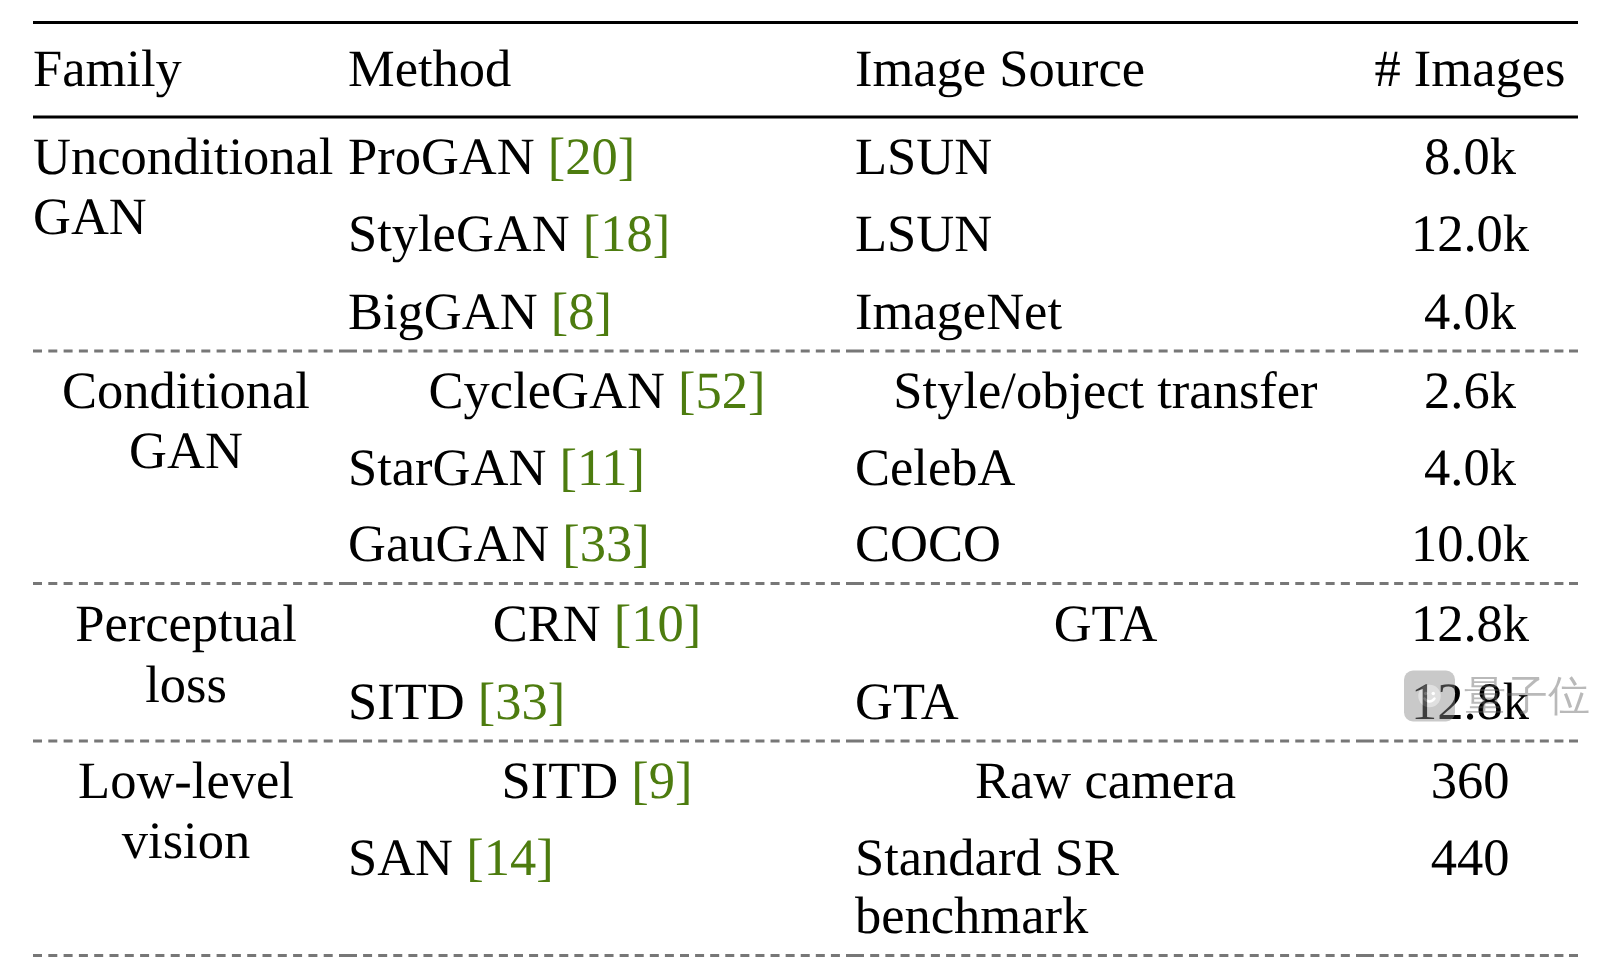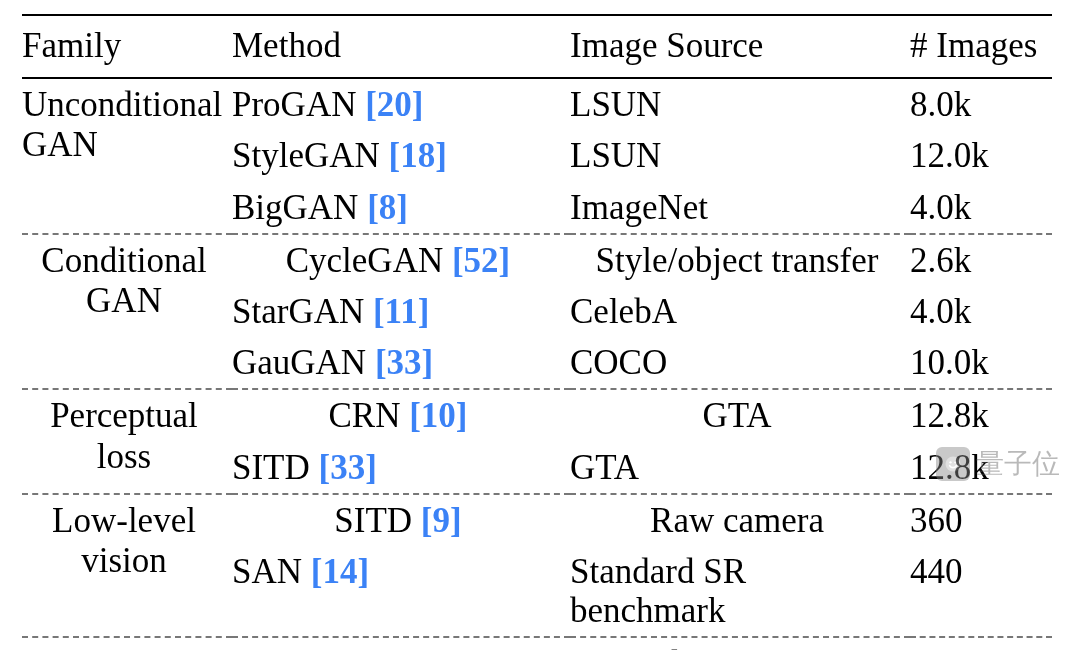--- a/index.html
+++ b/index.html
@@ -29,36 +29,35 @@
   .tbl col.c-method { width: 338px; }
   .tbl col.c-source { width: 340px; }
   .tbl col.c-images { width: 142px; }
 
   .tbl th, .tbl td {
     padding: 6px 6px 6px 0;
     vertical-align: top;
     text-align: left;
     font-weight: normal;
   }
-  .tbl th.num, .tbl td.num { text-align: left; padding-right: 2px; }
+  .tbl th.num, .tbl td.num { text-align: center; padding-right: 2px; }
 
   .tbl thead tr th { border-top: 2px solid #000; border-bottom: 2px solid #000; padding-top: 10px; padding-bottom: 12px; }
   .tbl tbody tr:last-child td { border-bottom: 2px solid #000; }
 
   
   .grp-sep td { border-top: 2px dashed #777; text-align: center; }
 
   .family-cell {
     line-height: 1.15;
     padding-top: 8px;
   }
 
   .cite {
-    color: #3b82f6; 
-    font-weight: bold;
+    color: #4d7c0f; 
   }
   .meth > span { white-space: nowrap; }
 
   
   .watermark {
     position: absolute;
     right: 18px;
     bottom: 8px;
     display: flex;
     align-items: center;

